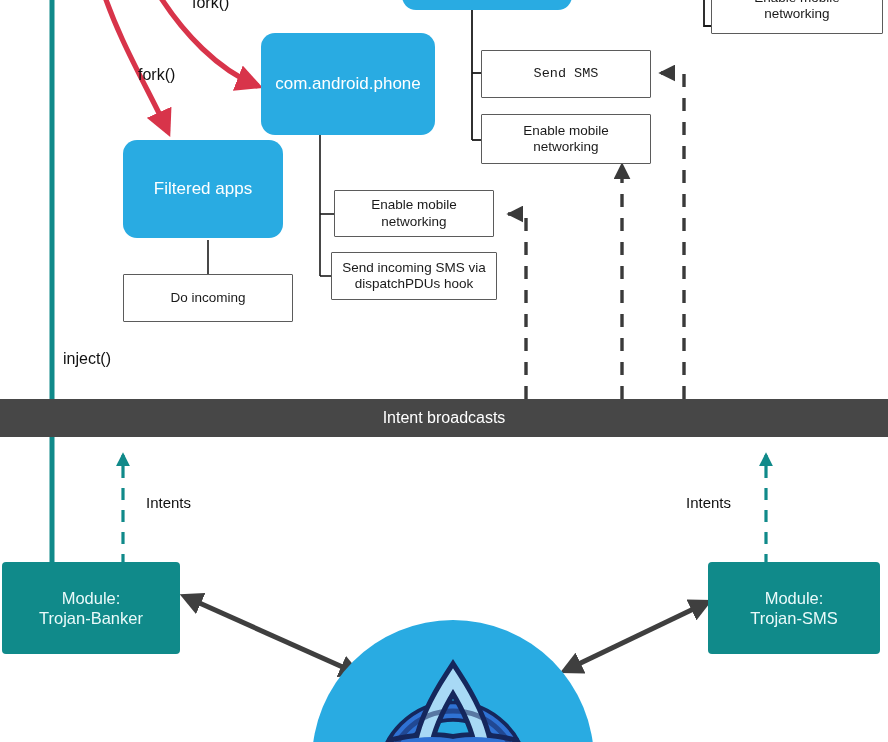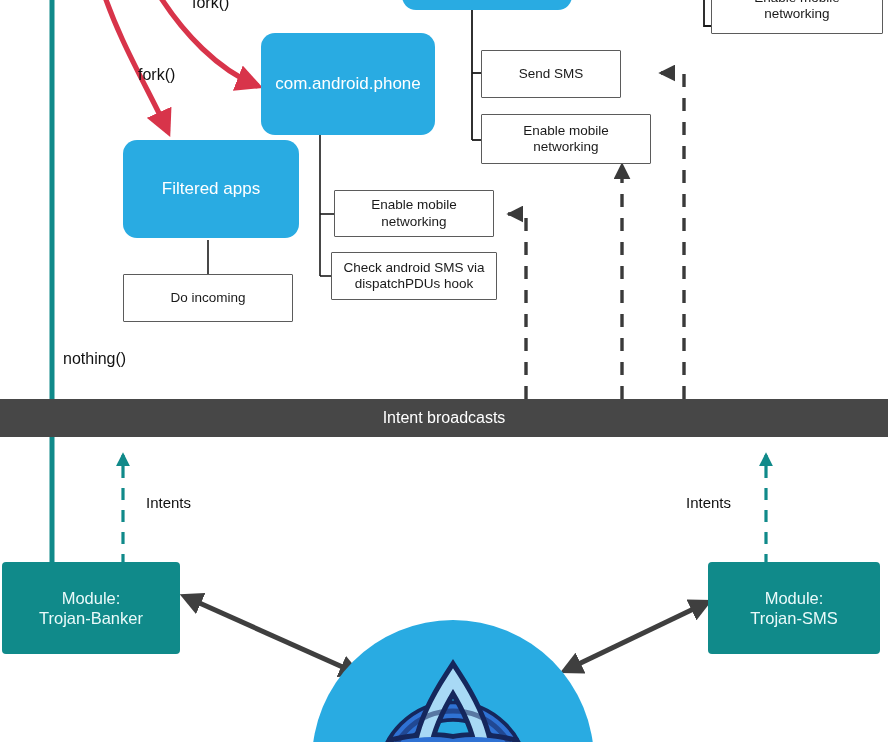--- a/index.html
+++ b/index.html
@@ -142,29 +142,29 @@
     <path d="M 766 566 L 766 455" stroke="#108A8A" stroke-width="3.2" stroke-dasharray="12 10" fill="none" marker-end="url(#tealArrow)"></path>
 
     <line x1="186" y1="597" x2="356" y2="673" stroke="#3f3f3f" stroke-width="5" marker-start="url(#blkArrowBig)" marker-end="url(#blkArrowBig)"></line>
     <line x1="706" y1="603" x2="566" y2="670" stroke="#3f3f3f" stroke-width="5" marker-start="url(#blkArrowBig)" marker-end="url(#blkArrowBig)"></line>
   </svg>
 
   <div class="node node-blue" style="left:402px; top:-58px; width:170px; height:68px;"></div>
 
   <div class="node node-blue" style="left:261px; top:33px; width:174px; height:102px;">com.android.phone</div>
 
-  <div class="node node-blue" style="left:123px; top:140px; width:176px; height:98px;">Filtered apps</div>
+  <div class="node node-blue" style="left:123px; top:140px; width:160px; height:98px;">Filtered apps</div>
 
   <div class="node node-white" style="left:123px; top:274px; width:170px; height:48px;">Do incoming</div>
 
   <div class="node node-white" style="left:334px; top:190px; width:160px; height:47px; padding:0 8px;">Enable mobile networking</div>
 
-  <div class="node node-white" style="left:331px; top:252px; width:166px; height:48px; padding:0 6px;">Check android SMS via dispatchPDUs hook</div>
-
-  <div class="node node-white" style="left:481px; top:50px; width:140px; height:48px;">Send SMS</div>
+  <div class="node node-white" style="left:331px; top:252px; width:166px; height:48px; padding:0 6px;">Send incoming SMS via dispatchPDUs hook</div>
+
+  <div class="node node-white" style="left:481px; top:50px; width:170px; height:48px;font-family:Liberation Mono, monospace;">Send SMS</div>
 
   <div class="node node-white" style="left:481px; top:114px; width:170px; height:50px; padding:0 8px;">Enable mobile networking</div>
 
   <div class="node node-white" style="left:711px; top:-22px; width:172px; height:56px; padding:0 8px;">Enable mobile networking</div>
 
   <div class="bar-dark" style="left:0px; top:399px; width:888px; height:38px;">Intent broadcasts</div>
 
   <div class="node node-teal" style="left:2px; top:562px; width:178px; height:92px; white-space:pre-line;">
     <span style="white-space:pre-line;">Module:
 Trojan-Banker</span>
@@ -172,21 +172,21 @@
 
   <div class="node node-teal" style="left:708px; top:562px; width:172px; height:92px;">
     <span style="white-space:pre-line;">Module:
 Trojan-SMS</span>
   </div>
 
   <div class="edge-label" style="left:192px; top:-6px;">fork()</div>
 
   <div class="edge-label" style="left:138px; top:66px;">fork()</div>
 
-  <div class="edge-label" style="left:63px; top:350px;">nothing()</div>
+  <div class="edge-label" style="left:63px; top:350px;">inject()</div>
 
   <div class="edge-label small" style="left:146px; top:494px;">Intents</div>
 
   <div class="edge-label small" style="left:686px; top:494px;">Intents</div>
 
   <div id="logo-circle">
     <svg id="logo-knot" width="250" height="250" viewBox="0 0 200 200" xmlns="http://www.w3.org/2000/svg">
       <g fill="none" stroke-linecap="round">
 
         <circle cx="100" cy="112" r="52" stroke="#15275c" stroke-width="17"></circle>

